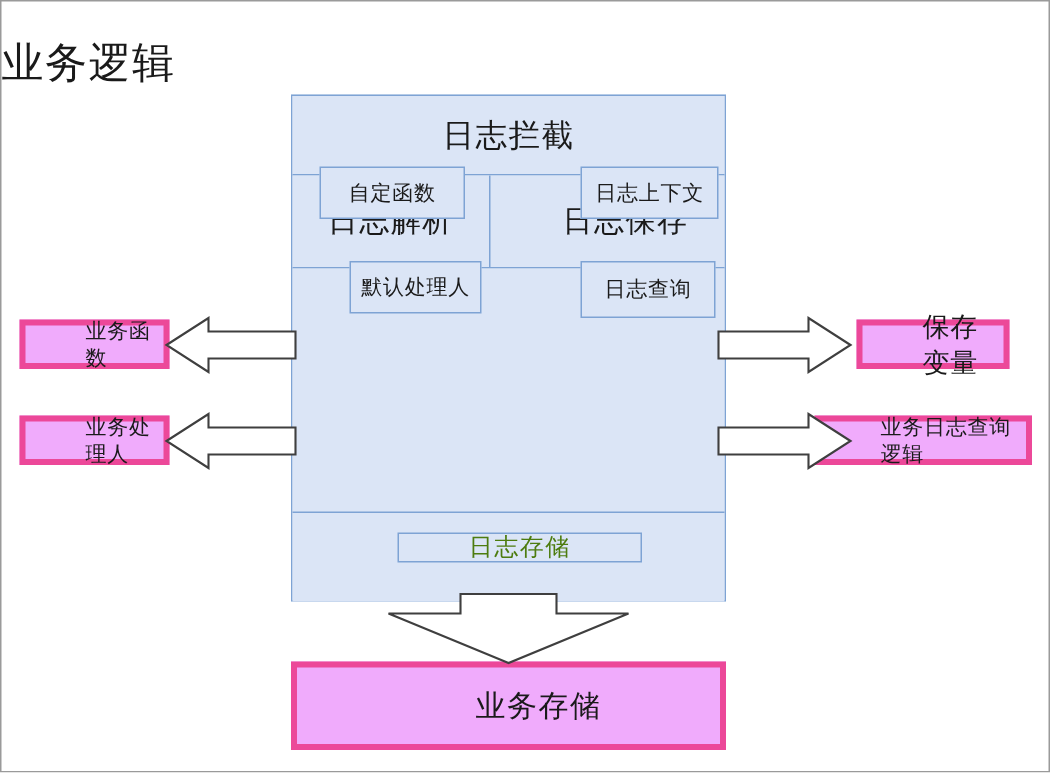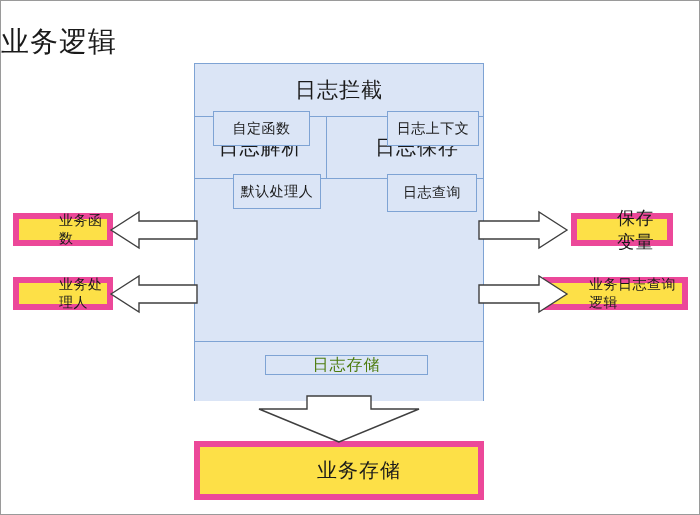--- a/index.html
+++ b/index.html
@@ -132,22 +132,22 @@
     align-items: center;
     justify-content: center;
     font-size: 16px;
     color: #4d7c0f;
     letter-spacing: 1px;
   }
 
   
   .orange-box {
     position: absolute;
-    background: #fde047;
-    border: 6px solid #ec4899;
+    background: #f0abfc;
+    border: 4px solid #ec4899;
     box-sizing: border-box;
     display: flex;
     align-items: center;
     justify-content: center;
     color: #1a1a1a;
     letter-spacing: 0.5px;
     padding-left: 40px;
   }
   .ob-biz-fn      { left: 12px;  top: 212px; width: 100px; height: 33px; font-size: 14px; }
   .ob-biz-handler { left: 12px;  top: 276px; width: 100px; height: 33px; font-size: 14px; }

